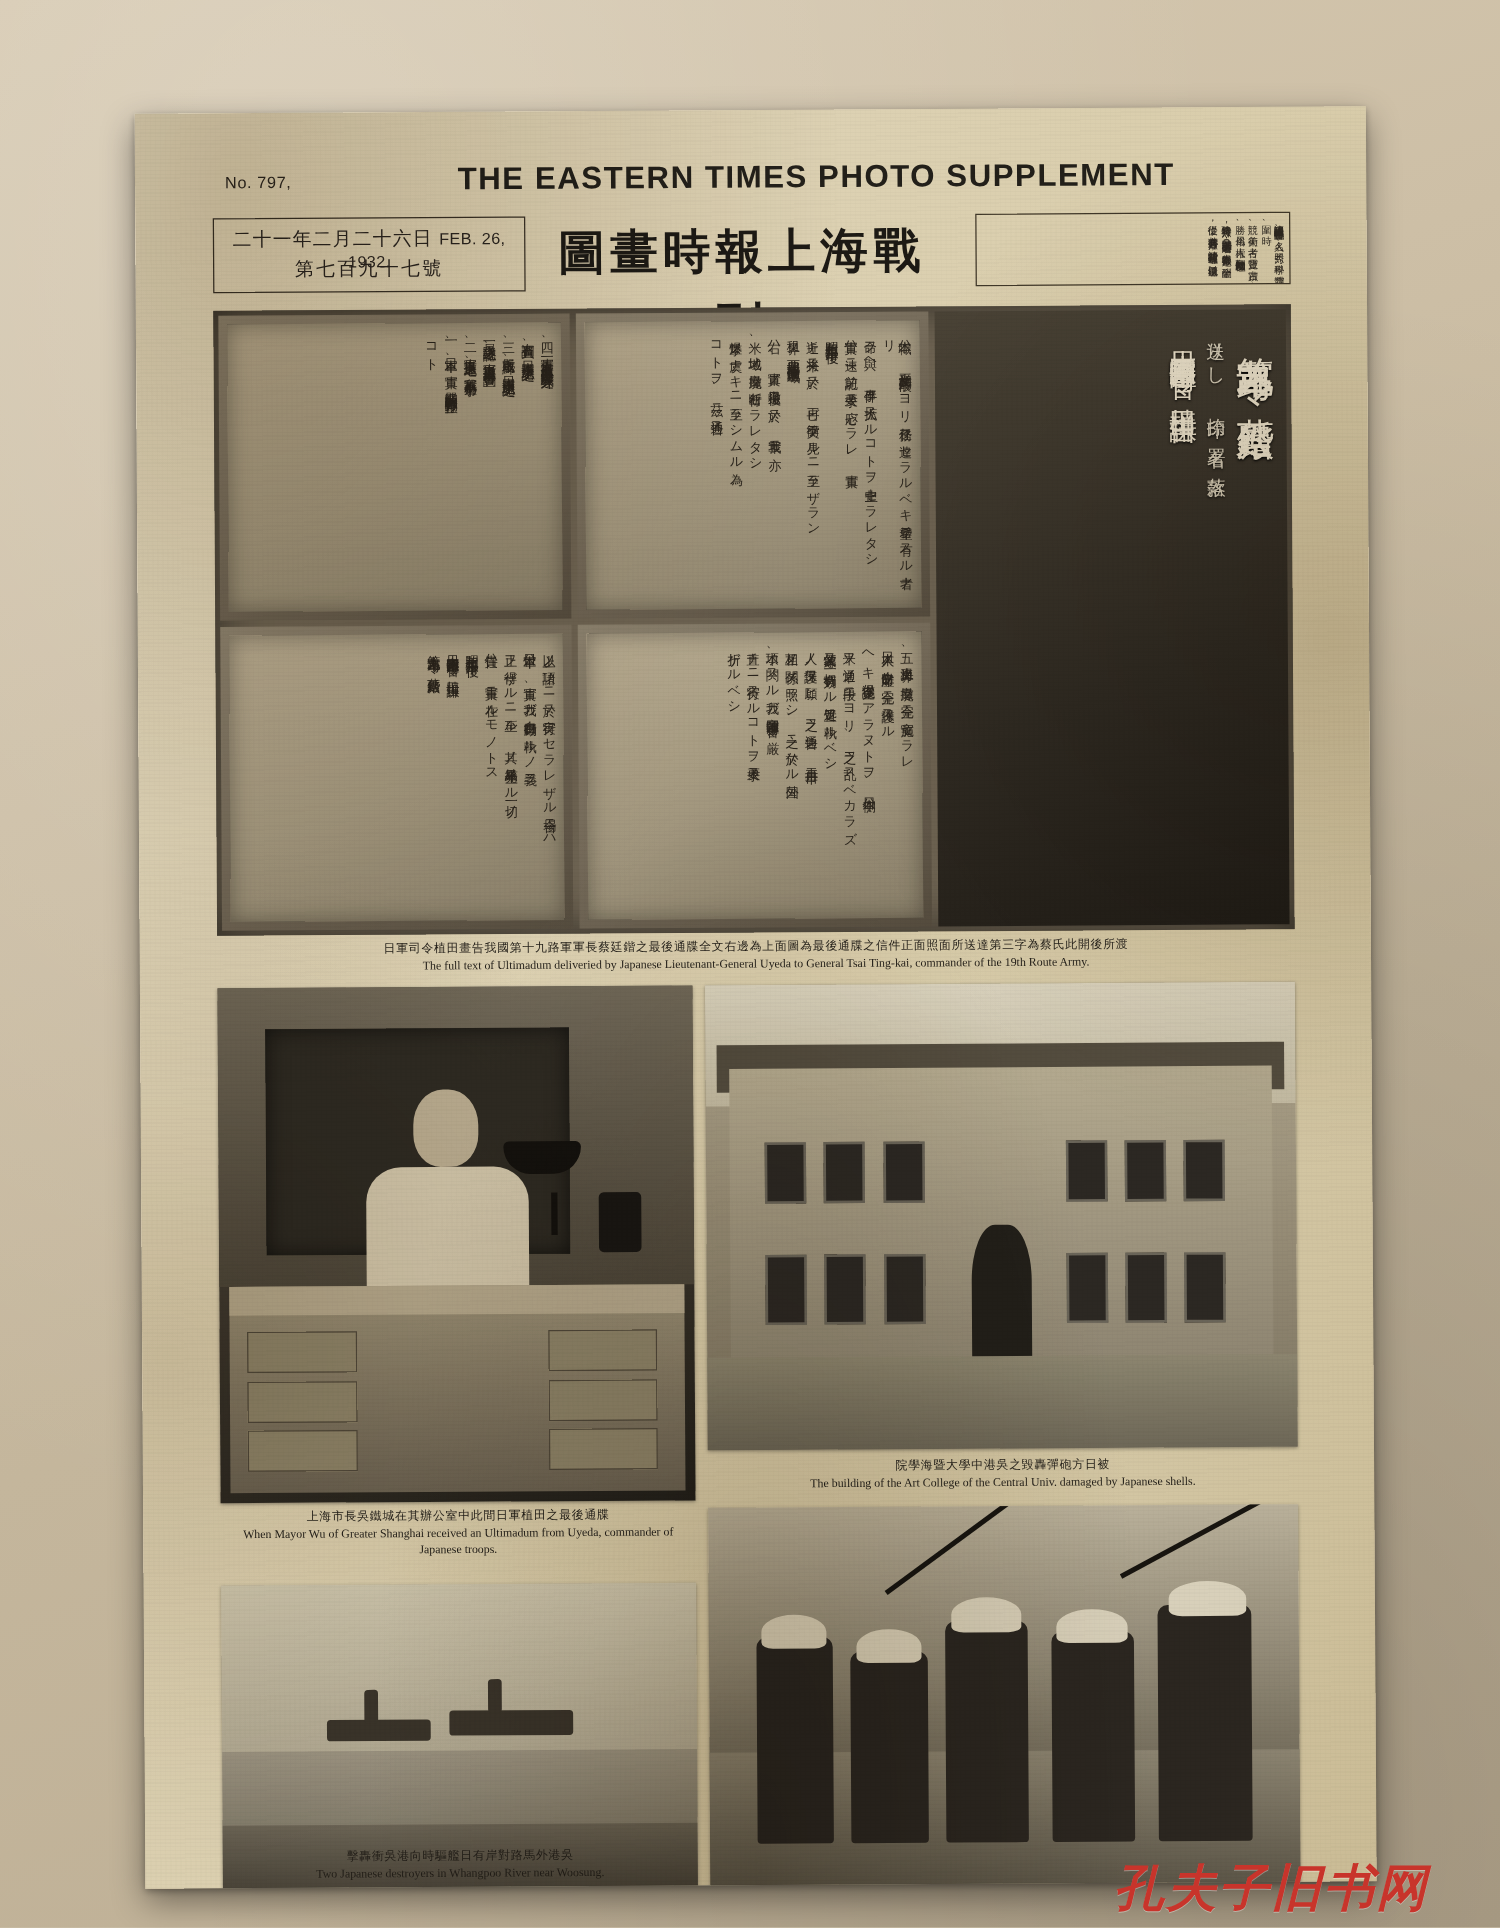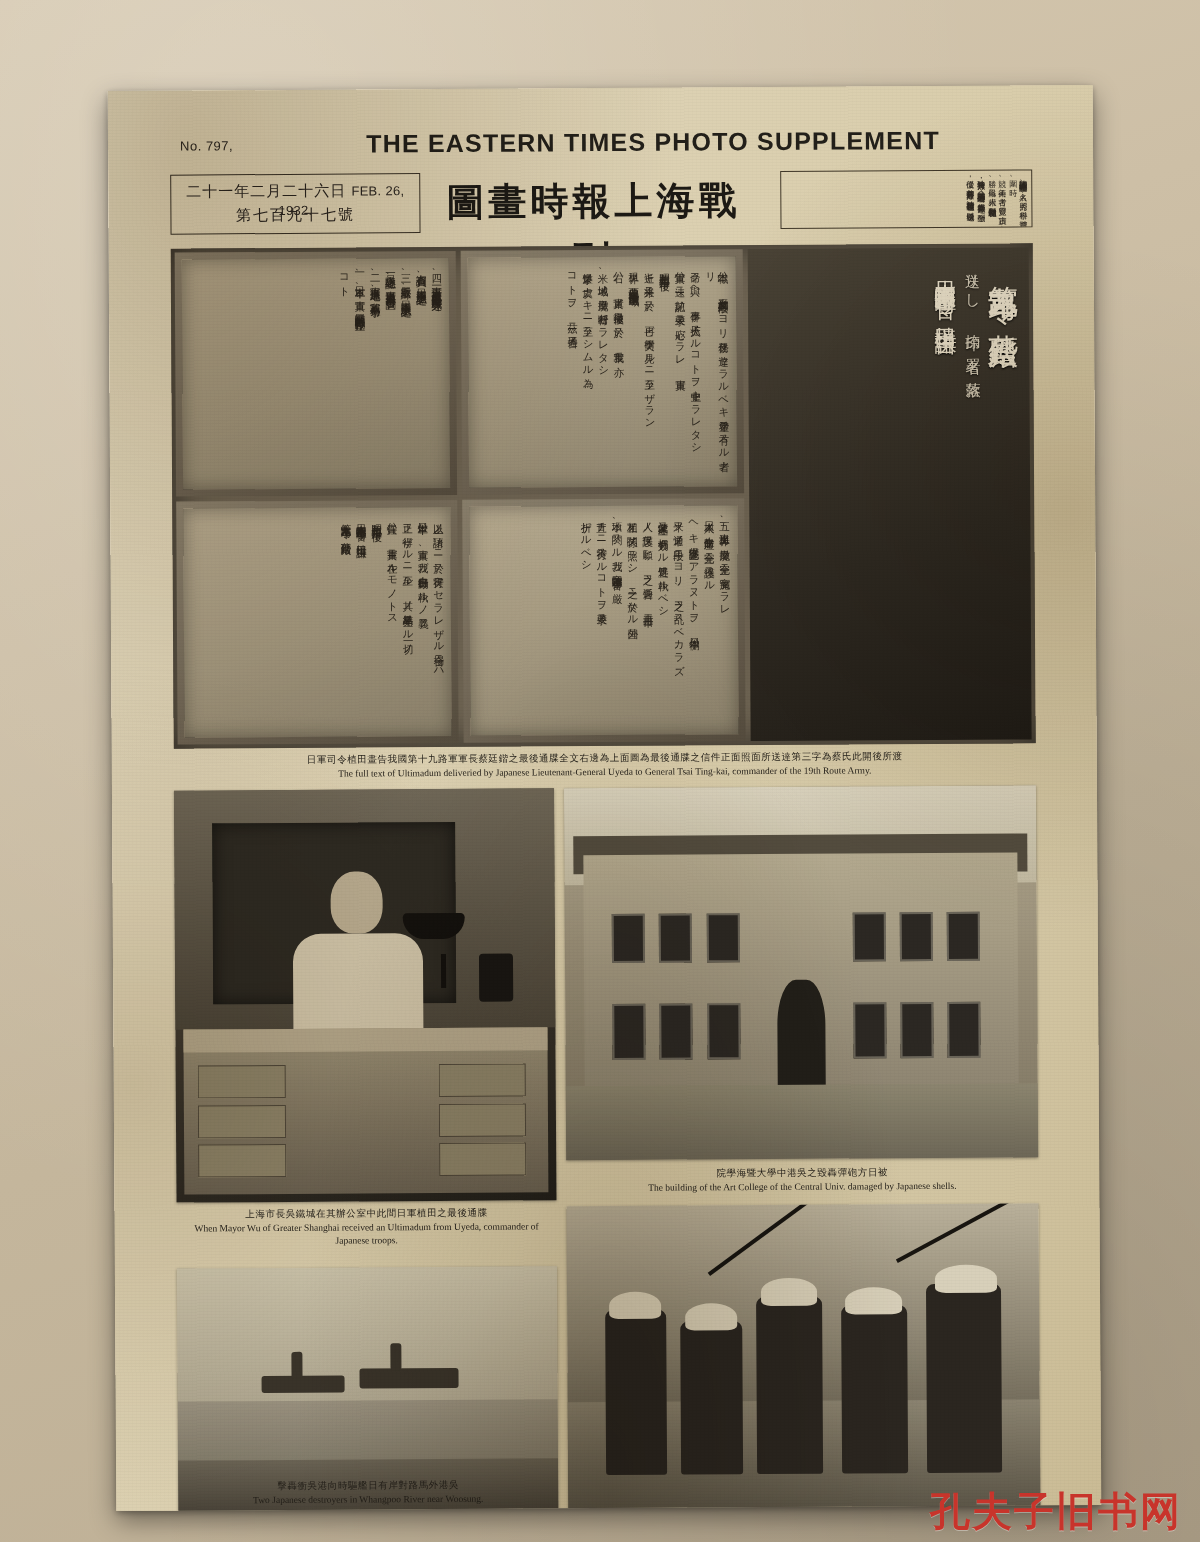--- a/index.html
+++ b/index.html
@@ -226,22 +226,23 @@
   .ship{position:absolute;background:#3a342a;border-radius:3px;}
   .shore{position:absolute;left:0;bottom:0;width:100%;height:22%;background:linear-gradient(180deg,#6a6354,#474136);}
 
   .field{position:absolute;left:0;bottom:0;width:100%;height:36%;background:linear-gradient(180deg,#8b8370,#5a5446);}
   .soldier{position:absolute;background:#2b2620;border-radius:8px 8px 3px 3px;}
   .helmet{position:absolute;background:#d8d0ba;border-radius:50% 50% 18% 18%;}
   .rifle{position:absolute;background:#181510;transform-origin:left center;}
 
   
   #watermark{
-    position:absolute;right:18px;bottom:10px;width:330px;text-align:right;
+    position:absolute;right:18px;bottom:10px;width:330px;text-align:center;
     z-index:60;
+    font-style:italic;
   }
   .wm-cn{
     font-family:"DejaVu Sans",sans-serif;
     font-size:40px;font-weight:bold;color:#c8342b;
     letter-spacing:2px;line-height:1.05;
     text-shadow:0 1px 0 rgba(255,255,255,.35);
   }
   .wm-url{
     font-family:"Liberation Sans",sans-serif;
     font-size:21px;font-weight:bold;color:#c8342b;letter-spacing:.5px;

